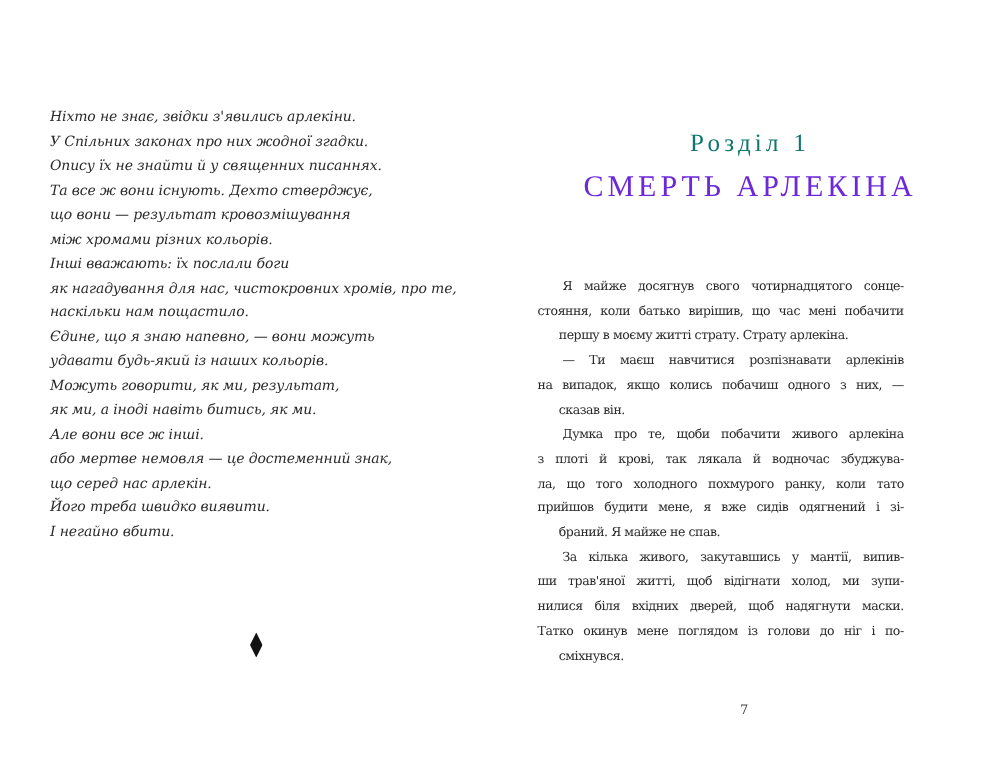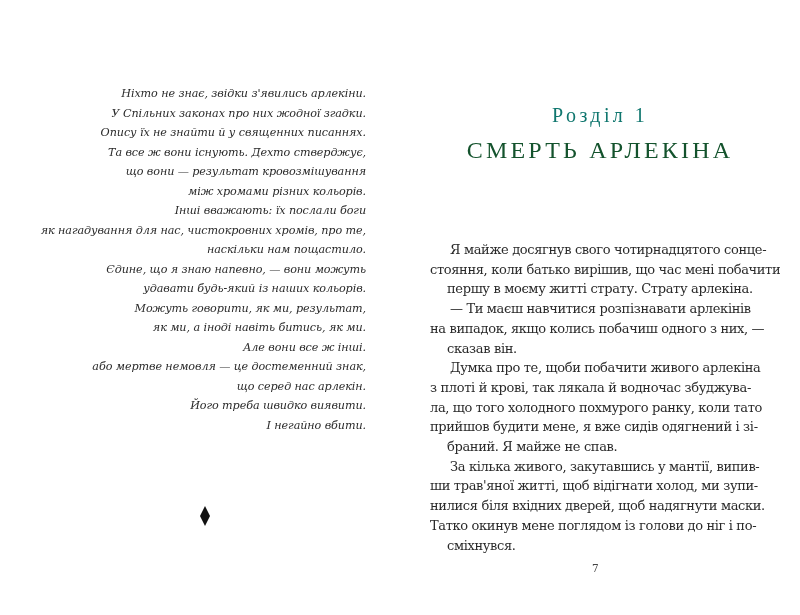--- a/index.html
+++ b/index.html
@@ -29,21 +29,21 @@
     }
     .epigraph {
       position: absolute;
       left: 40px;
       width: 326px;
       top: 84px;
       font-family: "DejaVu Serif", serif;
       font-style: italic;
       font-size: 11.2px;
       line-height: 19.5px;
-      text-align: right;
+      text-align: left;
       color: #2a2a2a;
       letter-spacing: -0.1px;
     }
     .epigraph-line {
       display: block;
       white-space: nowrap;
     }
     .diamond {
       position: absolute;
       left: 200px;
@@ -64,29 +64,29 @@
     }
     .chapter-title {
       position: absolute;
       left: 0;
       width: 400px;
       top: 137px;
       text-align: center;
       font-family: "Liberation Serif", serif;
       font-size: 24px;
       letter-spacing: 3.2px;
-      color: #14532d;
+      color: #6d28d9;
     }
     .body-text {
       position: absolute;
       left: 30px;
       width: 293px;
-      top: 240px;
+      top: 220px;
       font-family: "DejaVu Serif", serif;
-      font-size: 13px;
+      font-size: 10px;
       line-height: 19.7px;
       color: #2a2a2a;
       letter-spacing: -0.35px;
     }
     .para {
       margin: 0;
       text-indent: 20px;
     }
     .para .ln {
       display: block;

